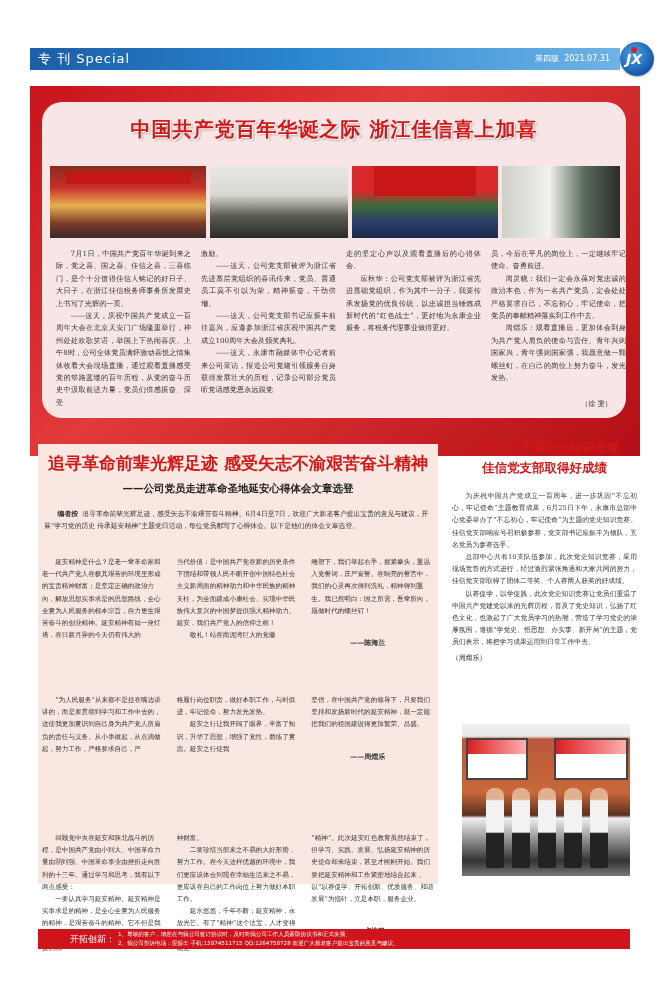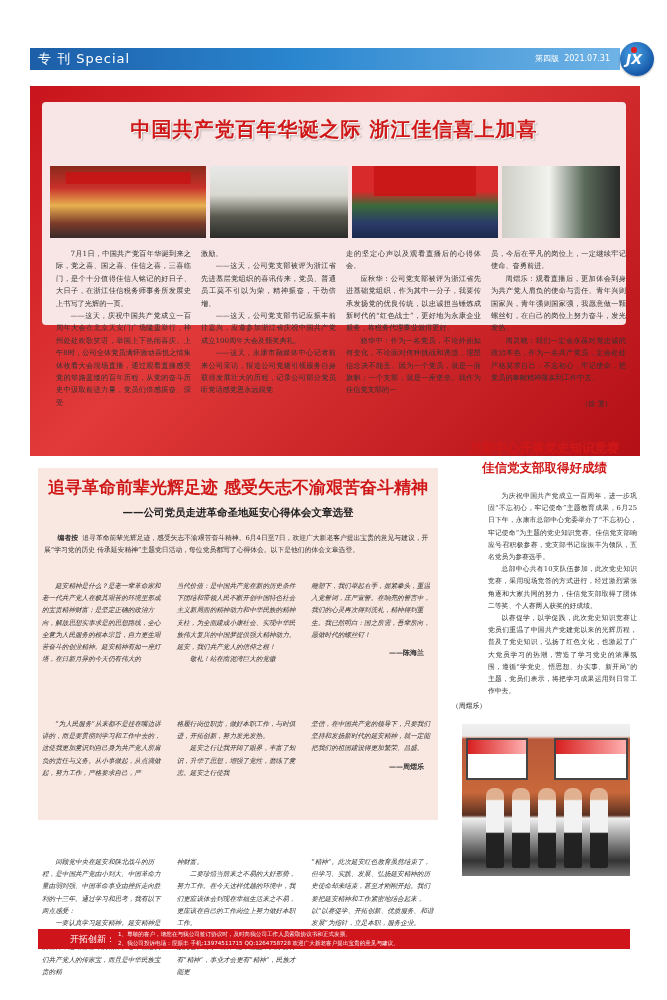--- a/index.html
+++ b/index.html
@@ -16,59 +16,59 @@
   .logo { position: absolute; left: 620px; top: 42px; width: 34px; height: 34px; border-radius: 50%;
     background: radial-gradient(circle at 40% 35%, #4aa3e8 0%, #1659a8 70%, #0d3d7a 100%);
     box-shadow: 0 1px 2px rgba(0,0,0,0.3); }
   .logo .dot { position: absolute; left: 11px; top: 5px; width: 6px; height: 6px; border-radius: 50%; background: #e02020; }
   .logo .jx { position: absolute; left: 6px; top: 9px; color: #fff; font-weight: bold; font-size: 14px;
     font-style: italic; font-family: "DejaVu Sans", sans-serif; }
 
   
   .feature { position: absolute; left: 30px; top: 86px; width: 610px; height: 370px;
     background: linear-gradient(135deg, #c8141c 0%, #e23a3a 40%, #b40f16 100%); }
-  .feature-inner { position: absolute; left: 12px; top: 16px; width: 584px; height: 223px;
-    background: #f8e6e6; border-radius: 4px; }
+  .feature-inner { position: absolute; left: 12px; top: 16px; width: 584px; height: 316px;
+    background: #f8e6e6; border-radius: 20px; }
   .feature-title { position: absolute; left: 0; top: 14px; width: 100%; text-align: center;
     color: #d01818; font-size: 20px; font-weight: bold; letter-spacing: 1px;
     text-shadow: 1px 1px 0 #fff, 2px 2px 2px rgba(0,0,0,0.25); }
   .photos { position: absolute; left: 8px; top: 64px; width: 570px; height: 72px; display: flex; gap: 4px; }
   .photo { height: 72px; position: relative; overflow: hidden; }
   .p1 { width: 156px; background: linear-gradient(180deg, #8a2a1c 0%, #c8302a 30%, #e8b050 55%, #7a3a2a 80%, #3a2a2a 100%); }
   .p2 { width: 138px; background: linear-gradient(180deg, #e8e8e8 0%, #d8d8d0 40%, #5a5a50 70%, #2a2a2a 100%); }
   .p3 { width: 146px; background: linear-gradient(180deg, #d82a2a 0%, #d82a2a 35%, #3a6a3a 55%, #2a3a6a 80%, #1a2a4a 100%); }
   .p4 { width: 118px; background: linear-gradient(90deg, #cfcfc8 0%, #f2f2ee 40%, #5a6a5a 70%, #2a2a2a 100%); }
   .photo .cap { position: absolute; left: 50%; top: 6px; transform: translateX(-50%); width: 80%; height: 12px; background: rgba(200,20,20,0.85); }
 
   .cols { position: absolute; left: 14px; top: 146px; width: 570px; display: flex; gap: 10px; }
   .col { width: 135px; font-size: 7.2px; line-height: 12.4px; color: #333; text-align: justify; }
   .col p { text-indent: 2em; }
   .col p.noindent { text-indent: 0; }
   .sig { text-align: right; padding-right: 14px; margin-top: 14px; }
 
   
-  .article { position: absolute; left: 38px; top: 468px; width: 400px; height: 352px; background: #f9e7e1; }
+  .article { position: absolute; left: 38px; top: 444px; width: 400px; height: 440px; background: #f9e7e1; }
   .art-title { position: absolute; left: 0; top: 8px; width: 100%; text-align: center; color: #d01818;
     font-size: 17px; font-weight: bold; }
   .art-sub { position: absolute; left: 0; top: 38px; width: 100%; text-align: center; color: #222;
     font-size: 10.5px; font-weight: bold; font-family: "DejaVu Sans", sans-serif; }
   .art-intro { position: absolute; left: 6px; top: 64px; width: 390px; font-size: 6.8px; line-height: 12px; color: #333; text-indent: 2em; }
   .art-intro b { font-weight: bold; }
   .art-cols { position: absolute; left: 4px; top: 112px; width: 392px; display: flex; gap: 12px; }
   .acol { width: 124px; font-size: 6.6px; line-height: 12.2px; color: #333; font-family: "DejaVu Serif", serif; }
   .block { margin-bottom: 20px; }
-  .block p { text-indent: 2em; font-style: italic; }
+  .block p { text-indent: 2em; }
   .block p.noindent { text-indent: 0; }
-  .author { text-align: right; font-weight: bold; font-family: "DejaVu Sans", sans-serif; font-size: 7px; margin-top: 6px; padding-right: 10px; }
+  .author { text-align: center; font-weight: bold; font-family: "DejaVu Sans", sans-serif; font-size: 7px; margin-top: 20px; padding-right: 10px; }
 
   
   .right { position: absolute; left: 452px; top: 436px; width: 185px; }
   .right-title { text-align: center; color: #d01818; font-size: 12.5px; font-weight: bold; line-height: 20px;
     font-family: "DejaVu Sans", sans-serif; margin-top: 2px; }
-  .right-body { margin-top: 12px; font-size: 6.8px; line-height: 12.2px; color: #333; text-align: justify; margin-left: 36px; }
+  .right-body { margin-top: 12px; font-size: 6.8px; line-height: 12.2px; color: #333; text-align: justify; }
   .right-body p { text-indent: 2em; }
   .right-sig { text-align: left; padding-right: 20px; margin-top: 4px; font-size: 6.8px; }
   .right-photo { position: absolute; left: 10px; top: 288px; width: 168px; height: 152px;
     background: linear-gradient(180deg, #f0f0f0 0%, #e8e8e8 8%, #b8583a 10%, #c8683a 45%, #5a3020 60%, #f0f0f0 62%, #333 90%, #777 100%); }
   .screen { position: absolute; top: 14px; height: 42px; background: #fff; border: 2px solid #444; }
   .screen .band { position: absolute; left: 0; top: 0; width: 100%; height: 14px; background: linear-gradient(90deg,#d82020,#ffb0b0); }
   .person { position: absolute; bottom: 8px; width: 18px; height: 80px; border-radius: 8px 8px 2px 2px;
     background: linear-gradient(180deg, #e0b090 0%, #e0b090 14%, #f2f2f2 16%, #f2f2f2 55%, #222 57%, #222 100%); }
 
   
@@ -111,26 +111,25 @@
       </div>
       <div class="col">
         <p class="noindent">激励。</p>
         <p>——这天，公司党支部被评为浙江省先进基层党组织的喜讯传来，党员、普通员工莫不引以为荣，精神振奋，干劲倍增。</p>
         <p>——这天，公司党支部书记应振丰前往嘉兴，应邀参加浙江省庆祝中国共产党成立100周年大会及颁奖典礼。</p>
         <p>——这天，永康市融媒体中心记者前来公司采访，报道公司党建引领服务自身获得发展壮大的历程，记录公司部分党员听党话感党恩永远跟党</p>
       </div>
       <div class="col">
         <p class="noindent">走的坚定心声以及观看直播后的心得体会。</p>
         <p>应秋华：公司党支部被评为浙江省先进基础党组织，作为其中一分子，我要传承发扬党的优良传统，以忠诚担当锤炼成新时代的“红色战士”，更好地为永康企业服务，将税务代理事业做得更好。</p>
-        <p>骆华中：作为一名党员，不论外面如何变化，不论面对何种挑战和诱惑，理想信念决不能丢。因为一个党员，就是一面旗帜；一个支部，就是一座堡垒。我作为佳信党支部的一</p>
       </div>
       <div class="col">
         <p class="noindent">员，今后在平凡的岗位上，一定继续牢记使命、奋勇前进。</p>
+        <p>周灵晓：我们一定会永葆对党忠诚的政治本色，作为一名共产党员，定会处处严格要求自己，不忘初心，牢记使命，把党员的奉献精神落实到工作中去。</p>
         <p>周熠乐：观看直播后，更加体会到身为共产党人肩负的使命与责任。青年兴则国家兴，青年强则国家强，我愿意做一颗螺丝钉，在自己的岗位上努力奋斗，发光发热。</p>
-        <p>周灵晓：我们一定会永葆对党忠诚的政治本色，作为一名共产党员，定会处处严格要求自己，不忘初心，牢记使命，把党员的奉献精神落实到工作中去。</p>
         <div class="sig">（徐 斐）</div>
       </div>
     </div>
   </div>
 </div>
 
 <div class="article">
   <div class="art-title">追寻革命前辈光辉足迹 感受矢志不渝艰苦奋斗精神</div>
   <div class="art-sub">——公司党员走进革命圣地延安心得体会文章选登</div>
   <div class="art-intro">
@@ -148,21 +147,21 @@
         <p>回顾党中央在延安和陕北战斗的历程，是中国共产党由小到大、中国革命力量由弱到强、中国革命事业由挫折走向胜利的十三年。通过学习和思考，我有以下两点感受：</p>
         <p>一要认真学习延安精神。延安精神是实事求是的精神，是全心全意为人民服务的精神，是艰苦奋斗的精神。它不但是我们共产党人的传家宝，而且是中华民族宝贵的精</p>
       </div>
     </div>
     <div class="acol">
       <div class="block" style="height:118px">
         <p class="noindent">当代价值：是中国共产党在新的历史条件下团结和带领人民不断开创中国特色社会主义新局面的精神动力和中华民族的精神支柱，为全面建成小康社会、实现中华民族伟大复兴的中国梦提供强大精神动力。延安，我们共产党人的信仰之根！</p>
         <p>敬礼！站在南泥湾巨大的党徽</p>
       </div>
       <div class="block" style="height:118px">
-        <p class="noindent">格履行岗位职责，做好本职工作，与时俱进，开拓创新，努力发光发热。</p>
+        <p class="noindent">格履行岗位职责，做好本职工作，与时俱进，牢记使命，努力发光发热。</p>
         <p>延安之行让我开阔了眼界，丰富了知识，升华了思想，增强了党性，磨练了意志。延安之行使我</p>
       </div>
       <div class="block">
         <p class="noindent">神财富。</p>
         <p>二要珍惜当前来之不易的大好形势，努力工作。在今天这样优越的环境中，我们更应该体会到现在幸福生活来之不易，更应该在自己的工作岗位上努力做好本职工作。</p>
         <p>延水悠悠，千年不断；延安精神，永放光芒。有了“精神”这个法宝，人才变得有“精神”，事业才会更有“精神”，民族才能更</p>
       </div>
     </div>
     <div class="acol">
       <div class="block" style="height:118px">

